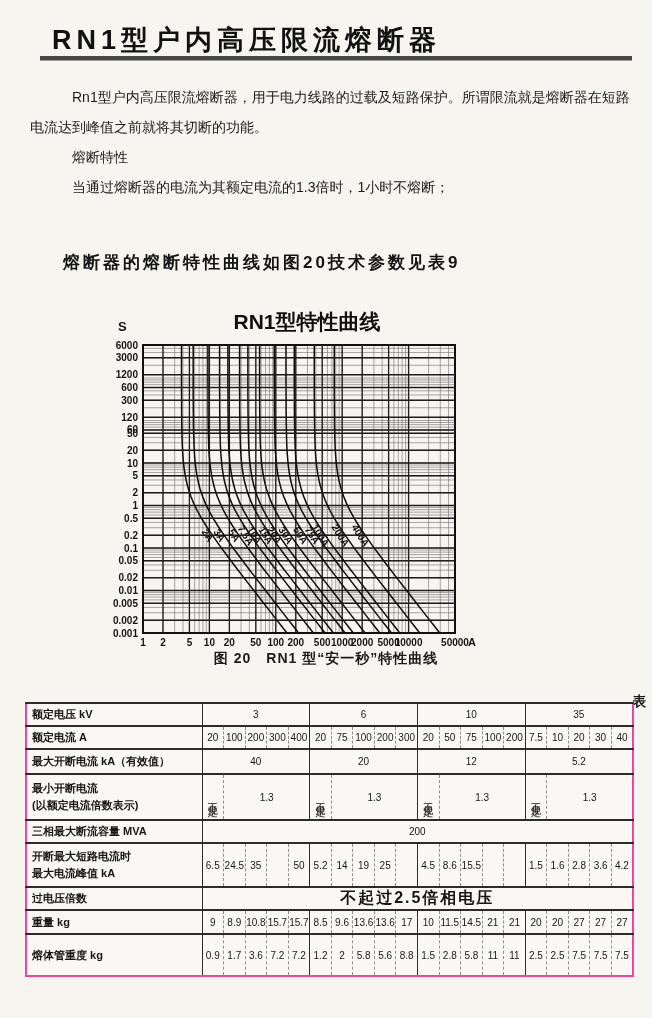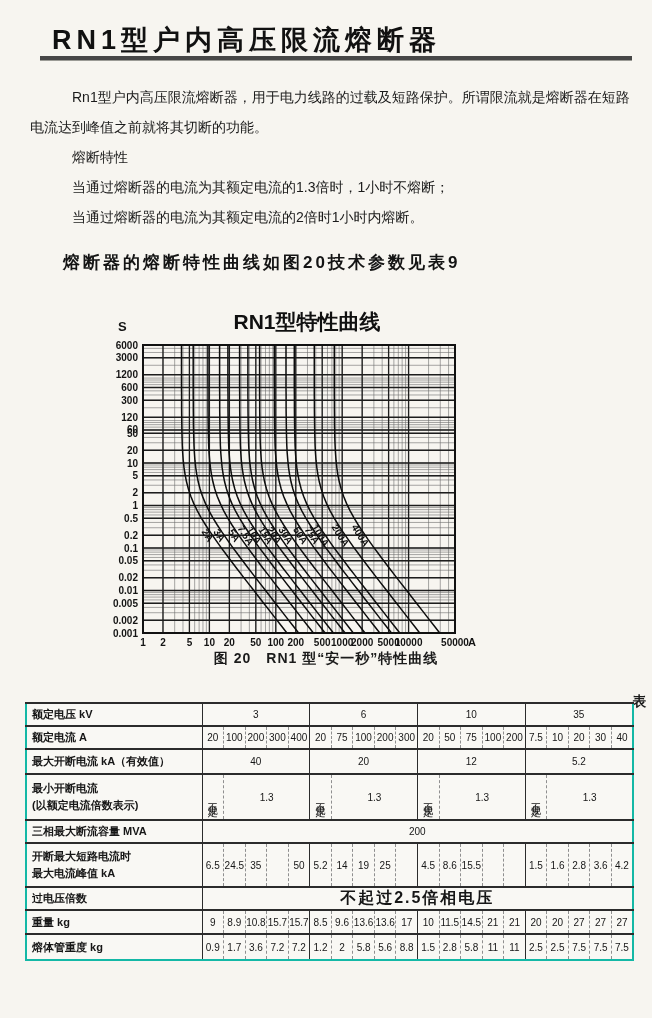--- a/index.html
+++ b/index.html
@@ -7,42 +7,41 @@
   .page{position:relative;width:652px;height:1018px;background:#f7f5f0;color:#1b1b1b;overflow:hidden;margin:0 auto;}
   h1.doc-title{position:absolute;left:40px;top:10px;margin:12px;font-size:27px;font-weight:700;letter-spacing:5px;color:#111;}
   .title-rule{position:absolute;left:40px;top:56px;width:592px;height:4px;background:#474747;box-shadow:0 1px 0 #9b9b96;}
   .body-text{position:absolute;left:30px;top:82px;width:606px;font-size:14px;line-height:30px;}
   .body-text p{margin:0;text-indent:3em;}
   h2.section-heading{position:absolute;left:55px;top:243px;margin:8px;font-size:17px;font-weight:700;letter-spacing:3px;color:#141414;}
   svg.chart{position:absolute;left:60px;top:303px;}
   .fig-caption{position:absolute;left:0;top:650px;width:652px;margin:0;text-align:center;font-size:14px;font-weight:700;letter-spacing:1px;}
   .tbl-caption{position:absolute;left:0;top:681px;width:652px;margin:12px;text-align:right;font-size:14px;font-weight:700;letter-spacing:2px;}
   .tablebox{position:absolute;left:25px;top:702px;}
-  table.spec{border-collapse:collapse;table-layout:fixed;width:607px;border:2px solid #14b8a6;background:#f9f8f4;}
+  table.spec{border-collapse:collapse;table-layout:fixed;width:607px;border:2px solid #ec4899;background:#f9f8f4;}
   table.spec tr{border-top:2px solid #2c2c2c;}
   table.spec th.rlabel{text-align:left;padding:2px 5px;font-size:11px;font-weight:600;line-height:1.55;color:#161616;}
   table.spec td{text-align:center;font-size:10px;padding:0;color:#161616;overflow:hidden;white-space:nowrap;}
   table.spec td.sl{border-left:1.5px solid #2c2c2c;}
   table.spec td.dl{border-left:1px dashed #8f8f8f;}
   table.spec td.wide{font-size:16px;font-weight:600;letter-spacing:2px;}
   .vtext{writing-mode:vertical-rl;text-orientation:upright;letter-spacing:2px;font-size:10px;display:inline-block;line-height:1.1;}
 </style>
 </head>
 <body>
 
 <div class="page">
 
   <h1 class="doc-title">RN1型户内高压限流熔断器</h1>
   <div class="title-rule"></div>
 
   <div class="body-text">
     <p>Rn1型户内高压限流熔断器，用于电力线路的过载及短路保护。所谓限流就是熔断器在短路电流达到峰值之前就将其切断的功能。</p>
     <p>熔断特性</p>
     <p>当通过熔断器的电流为其额定电流的1.3倍时，1小时不熔断；</p>
-    <p>当通过熔断器的电流为其额定电流的2倍时1小时内熔断。</p>
   </div>
 
   <h2 class="section-heading">熔断器的熔断特性曲线如图20技术参数见表9</h2>
 
   <svg id="chart" class="chart" width="424" height="352">
       <line x1="83" y1="42" x2="83" y2="330" stroke="#6b6b6b" stroke-width="0.6"></line>
       <line x1="102.98764805063563" y1="42" x2="102.98764805063563" y2="330" stroke="#6b6b6b" stroke-width="0.6"></line>
       <line x1="114.6796726378698" y1="42" x2="114.6796726378698" y2="330" stroke="#6b6b6b" stroke-width="0.6"></line>
       <line x1="122.97529610127125" y1="42" x2="122.97529610127125" y2="330" stroke="#6b6b6b" stroke-width="0.6"></line>
       <line x1="129.4098815594915" y1="42" x2="129.4098815594915" y2="330" stroke="#6b6b6b" stroke-width="0.6"></line>
@@ -377,21 +376,21 @@
             <td class="dl" colspan="1">11.5</td>
             <td class="dl" colspan="1">14.5</td>
             <td class="dl" colspan="1">21</td>
             <td class="dl" colspan="1">21</td>
             <td class="sl" colspan="1">20</td>
             <td class="dl" colspan="1">20</td>
             <td class="dl" colspan="1">27</td>
             <td class="dl" colspan="1">27</td>
             <td class="dl" colspan="1">27</td>
           </tr>
-          <tr style="height:26px">
+          <tr style="height:42px">
             <th class="rlabel">熔体管重度 kg</th>
             <td class="sl" colspan="1">0.9</td>
             <td class="dl" colspan="1">1.7</td>
             <td class="dl" colspan="1">3.6</td>
             <td class="dl" colspan="1">7.2</td>
             <td class="dl" colspan="1">7.2</td>
             <td class="sl" colspan="1">1.2</td>
             <td class="dl" colspan="1">2</td>
             <td class="dl" colspan="1">5.8</td>
             <td class="dl" colspan="1">5.6</td>

